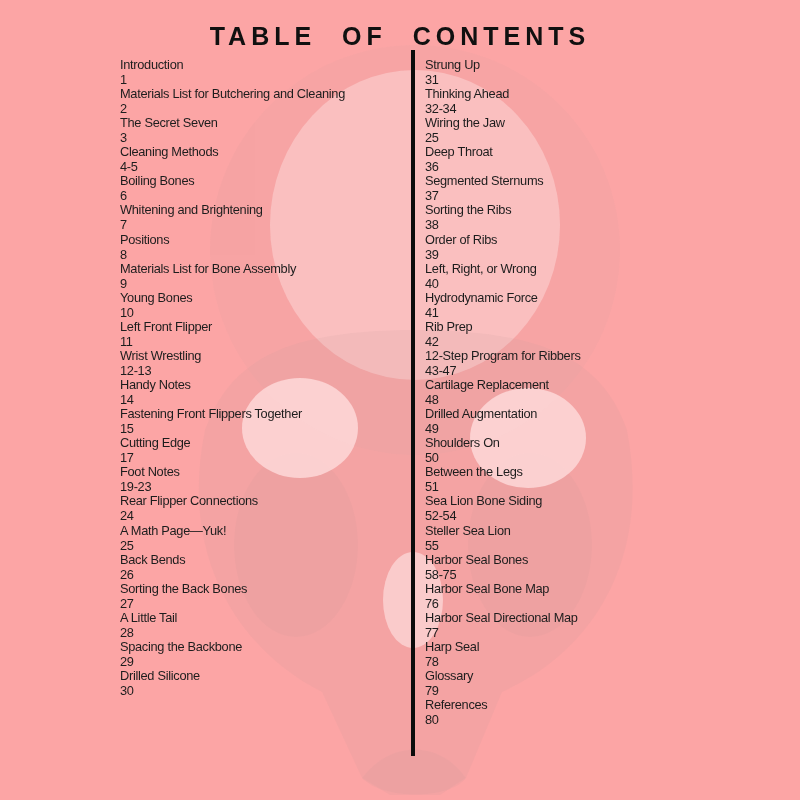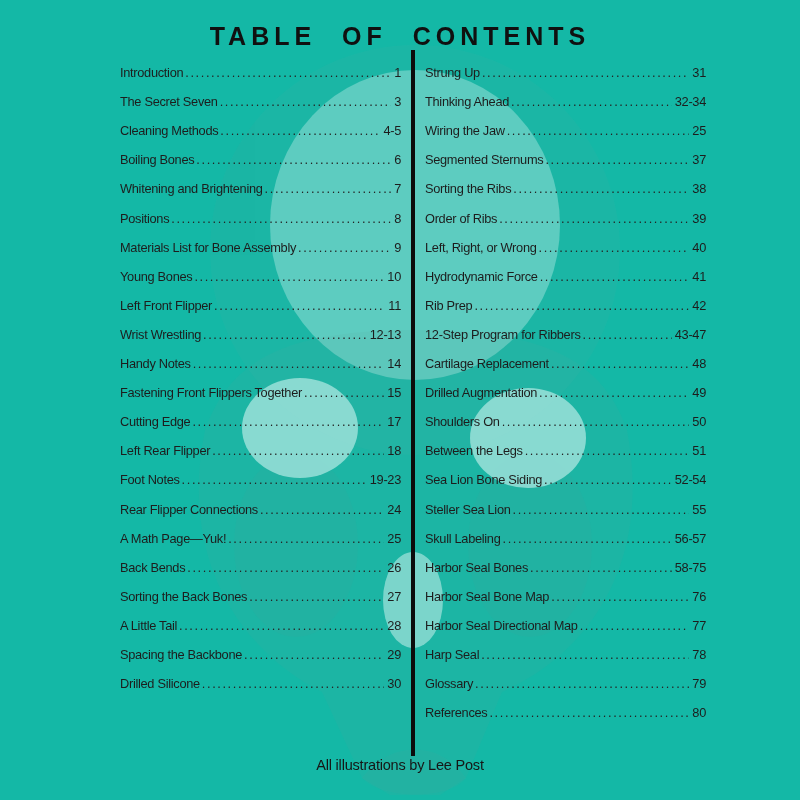--- a/index.html
+++ b/index.html
@@ -1,33 +1,33 @@
 <!DOCTYPE html>
 <html><head>
 <meta charset="utf-8">
 <style>
   html,body{margin:0;padding:0;background:#ffffff;}
   .page{
     position:relative;width:800px;height:800px;overflow:hidden;
-    background:#14b8a6;color:#1d1d1d;
+    background:#fca5a5;color:#1d1d1d;
     font-family:"Liberation Sans","DejaVu Sans",sans-serif;
   }
   .watermark{position:absolute;left:0;top:0;pointer-events:none;}
   .title{
     position:absolute;top:5px;left:0;right:0;text-align:center;
     font-size:25px;font-weight:bold;color:#101010;
     letter-spacing:5px;word-spacing:14px;white-space:nowrap;
   }
   .toc-col{position:absolute;top:51px;width:281px;}
   .toc-col.left{left:120px;}
   .toc-col.right{left:425px;}
   .toc-row{
-    display:flex;align-items:flex-end;box-sizing:border-box;
+    display:flex;align-items:flex-start;box-sizing:border-box;
     height:29.1px;padding-top:6px;
-    font-size:12.8px;letter-spacing:-0.3px;white-space:nowrap;
+    font-size:12.8px;letter-spacing:-0.3px;white-space:nowrap;flex-direction:column;
   }
   .toc-label{flex:0 0 auto;}
   .toc-dots{
     flex:1 1 auto;min-width:8px;overflow:hidden;white-space:nowrap;
     margin:0 3px 0 2px;color:#242424;
   }
   .toc-dots::after{
     content:"....................................................................................................";
     letter-spacing:1.6px;
   }
@@ -62,20 +62,25 @@
 
   <h1 class="title">TABLE OF CONTENTS</h1>
 
   <div class="toc-col left">
       <div class="toc-row">
         <span class="toc-label">Introduction</span>
         <span class="toc-dots"></span>
         <span class="toc-page">1</span>
       </div>
       <div class="toc-row">
+        <span class="toc-label">Materials List for Butchering and Cleaning</span>
+        <span class="toc-dots"></span>
+        <span class="toc-page">2</span>
+      </div>
+      <div class="toc-row">
         <span class="toc-label">The Secret Seven</span>
         <span class="toc-dots"></span>
         <span class="toc-page">3</span>
       </div>
       <div class="toc-row">
         <span class="toc-label">Cleaning Methods</span>
         <span class="toc-dots"></span>
         <span class="toc-page">4-5</span>
       </div>
       <div class="toc-row">
@@ -122,25 +127,20 @@
         <span class="toc-label">Fastening Front Flippers Together</span>
         <span class="toc-dots"></span>
         <span class="toc-page">15</span>
       </div>
       <div class="toc-row">
         <span class="toc-label">Cutting Edge</span>
         <span class="toc-dots"></span>
         <span class="toc-page">17</span>
       </div>
       <div class="toc-row">
-        <span class="toc-label">Left Rear Flipper</span>
-        <span class="toc-dots"></span>
-        <span class="toc-page">18</span>
-      </div>
-      <div class="toc-row">
         <span class="toc-label">Foot Notes</span>
         <span class="toc-dots"></span>
         <span class="toc-page">19-23</span>
       </div>
       <div class="toc-row">
         <span class="toc-label">Rear Flipper Connections</span>
         <span class="toc-dots"></span>
         <span class="toc-page">24</span>
       </div>
       <div class="toc-row">
@@ -187,20 +187,25 @@
         <span class="toc-label">Thinking Ahead</span>
         <span class="toc-dots"></span>
         <span class="toc-page">32-34</span>
       </div>
       <div class="toc-row">
         <span class="toc-label">Wiring the Jaw</span>
         <span class="toc-dots"></span>
         <span class="toc-page">25</span>
       </div>
       <div class="toc-row">
+        <span class="toc-label">Deep Throat</span>
+        <span class="toc-dots"></span>
+        <span class="toc-page">36</span>
+      </div>
+      <div class="toc-row">
         <span class="toc-label">Segmented Sternums</span>
         <span class="toc-dots"></span>
         <span class="toc-page">37</span>
       </div>
       <div class="toc-row">
         <span class="toc-label">Sorting the Ribs</span>
         <span class="toc-dots"></span>
         <span class="toc-page">38</span>
       </div>
       <div class="toc-row">
@@ -252,25 +257,20 @@
         <span class="toc-label">Sea Lion Bone Siding</span>
         <span class="toc-dots"></span>
         <span class="toc-page">52-54</span>
       </div>
       <div class="toc-row">
         <span class="toc-label">Steller Sea Lion</span>
         <span class="toc-dots"></span>
         <span class="toc-page">55</span>
       </div>
       <div class="toc-row">
-        <span class="toc-label">Skull Labeling</span>
-        <span class="toc-dots"></span>
-        <span class="toc-page">56-57</span>
-      </div>
-      <div class="toc-row">
         <span class="toc-label">Harbor Seal Bones</span>
         <span class="toc-dots"></span>
         <span class="toc-page">58-75</span>
       </div>
       <div class="toc-row">
         <span class="toc-label">Harbor Seal Bone Map</span>
         <span class="toc-dots"></span>
         <span class="toc-page">76</span>
       </div>
       <div class="toc-row">
@@ -288,15 +288,14 @@
         <span class="toc-dots"></span>
         <span class="toc-page">79</span>
       </div>
       <div class="toc-row">
         <span class="toc-label">References</span>
         <span class="toc-dots"></span>
         <span class="toc-page">80</span>
       </div>
     </div>
 
-  <div class="footer">All illustrations by Lee Post</div>
 
 </div>
 
 </body></html>

